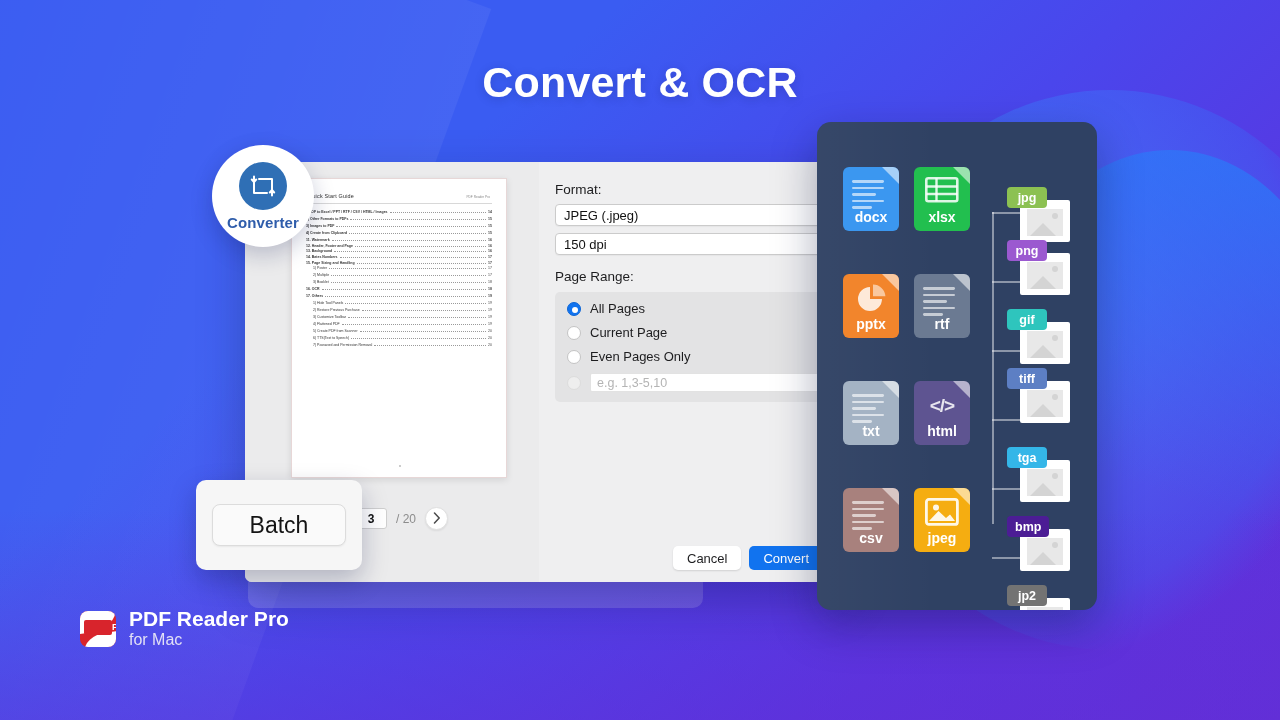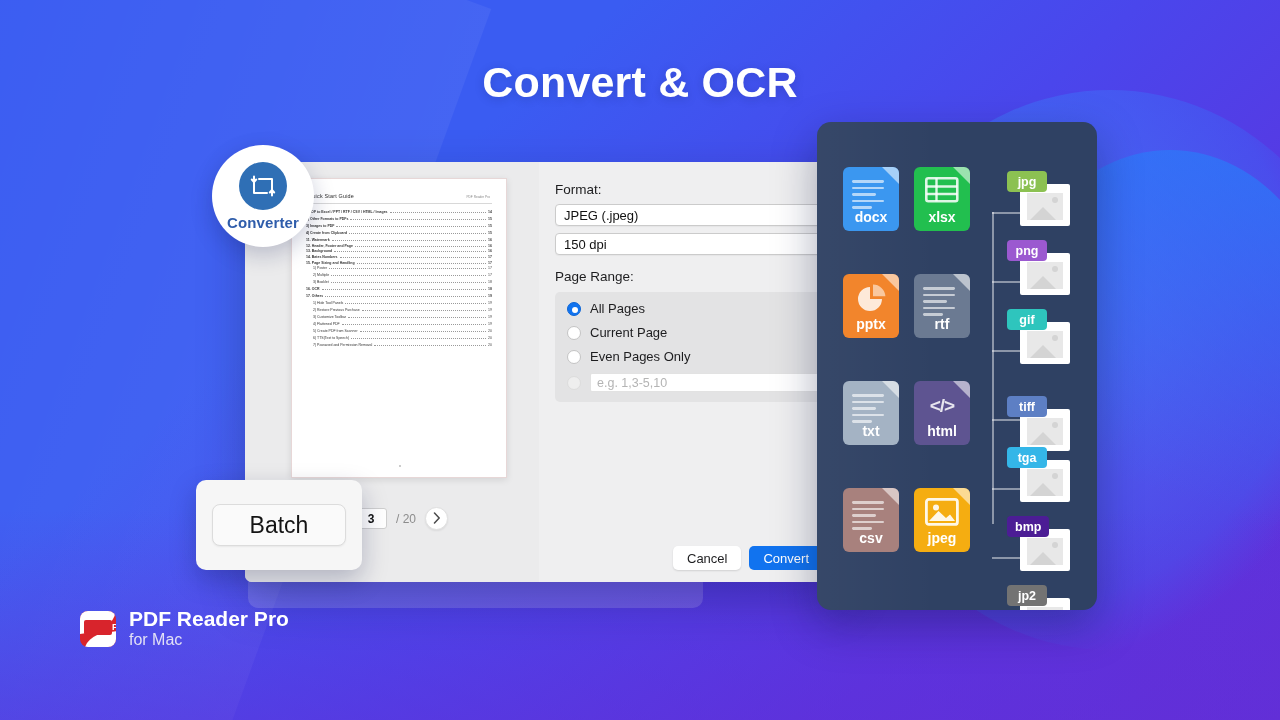--- a/index.html
+++ b/index.html
@@ -647,21 +647,21 @@
               <path d="M4 23 L13.5 13 L21 20 L25 16.5 L30 23 Z" fill="rgba(255,255,255,.9)"></path>
             </svg></div>
           <div class="fold"></div>
           <div class="file-ext">jpeg</div>
         </div>
       </div>
     </div>
   <div class="img-tree" id="img-tree">
     <div class="tree-trunk"></div>
   <div class="tree-branch" style="top: 46px;"></div>
-      <div class="img-item" style="top: 18px;">
+      <div class="img-item" style="top: 34px;">
         <div class="img-thumb">
           <div class="pic">
             <div class="sun"></div>
           </div>
         </div>
         <div class="img-tag" style="background: rgb(140, 193, 82);">jpg</div>
       </div>
       <div class="tree-branch" style="top: 115px;"></div>
       <div class="img-item" style="top: 87px;">
         <div class="img-thumb">
@@ -674,21 +674,21 @@
       <div class="tree-branch" style="top: 184px;"></div>
       <div class="img-item" style="top: 156px;">
         <div class="img-thumb">
           <div class="pic">
             <div class="sun"></div>
           </div>
         </div>
         <div class="img-tag" style="background: rgb(46, 197, 189);">gif</div>
       </div>
       <div class="tree-branch" style="top: 253px;"></div>
-      <div class="img-item" style="top: 243px;">
+      <div class="img-item" style="top: 215px;">
         <div class="img-thumb">
           <div class="pic">
             <div class="sun"></div>
           </div>
         </div>
         <div class="img-tag" style="background: rgb(93, 127, 196);">tiff</div>
       </div>
       <div class="tree-branch" style="top: 322px;"></div>
       <div class="img-item" style="top: 294px;">
         <div class="img-thumb">

